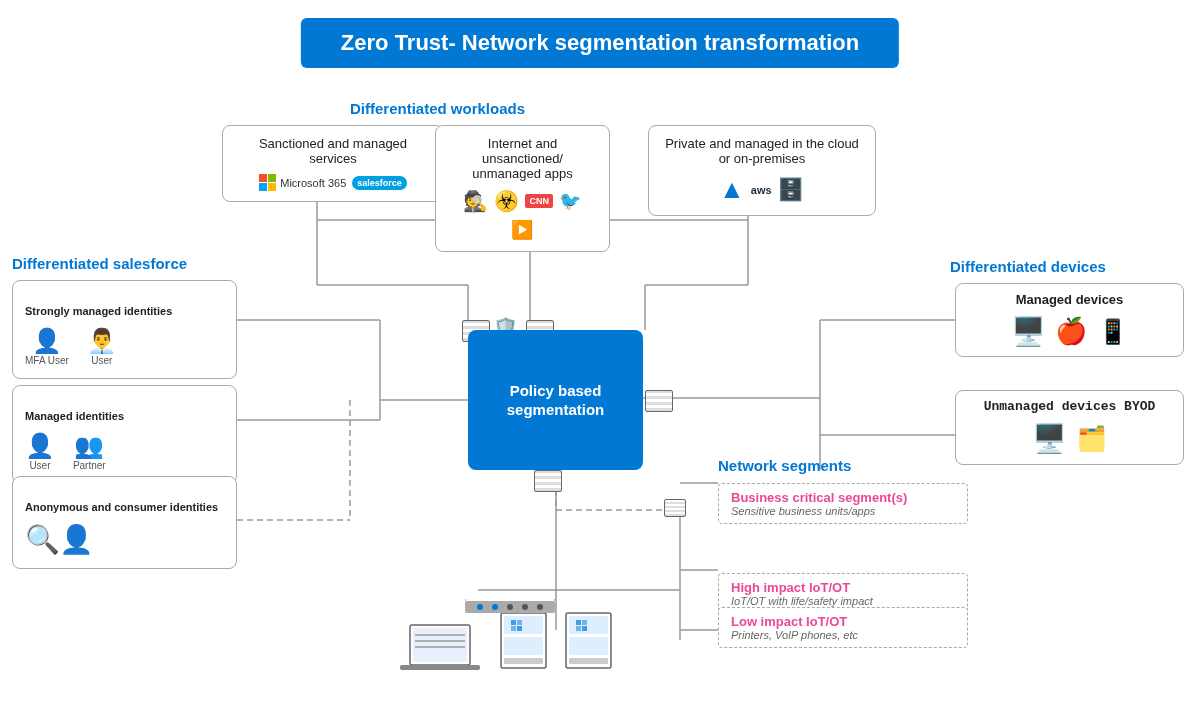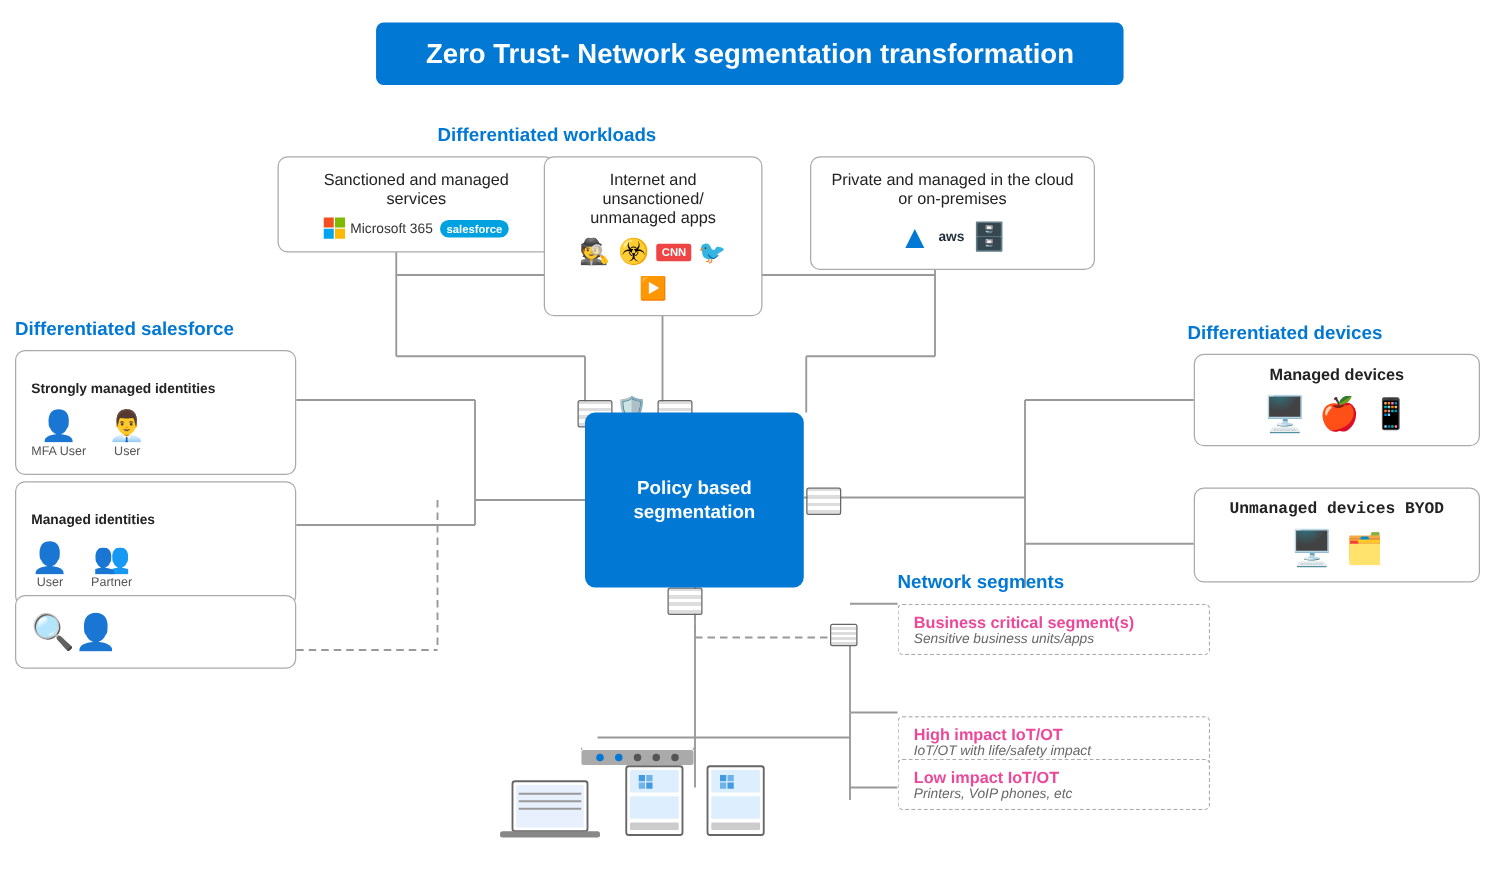--- a/index.html
+++ b/index.html
@@ -442,20 +442,21 @@
       <span>User</span>
     </div>
     <div class="identity-icon-item">
       <span style="font-size:24px; color:#0078d4;">👥</span>
       <span>Partner</span>
     </div>
   </div>
 </div>
 
 <div class="identity-box ib3">
+  <div class="ib-title">Anonymous and consumer identities</div>
   <div class="identity-icons">
     <div class="identity-icon-item">
       <span style="font-size:28px; color:#0078d4;">🔍👤</span>
     </div>
   </div>
 </div>
 
 <div style="position:absolute; top:318px; left:462px; display:flex; align-items:center; gap:3px;">
   <div class="fw-rect"></div>
 

